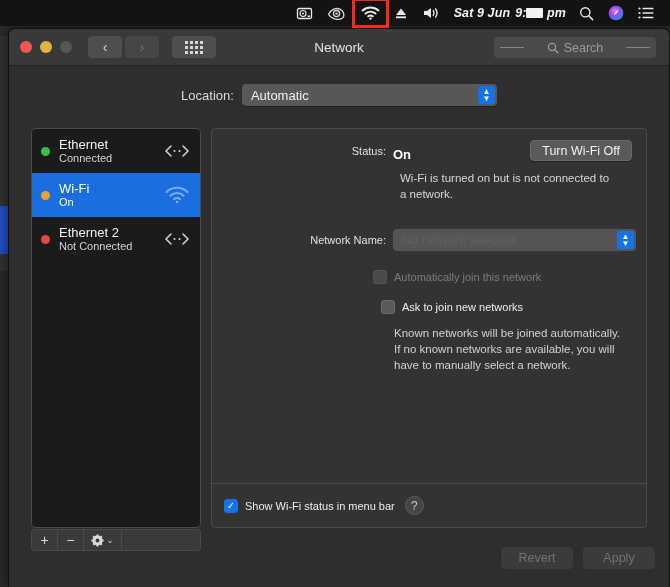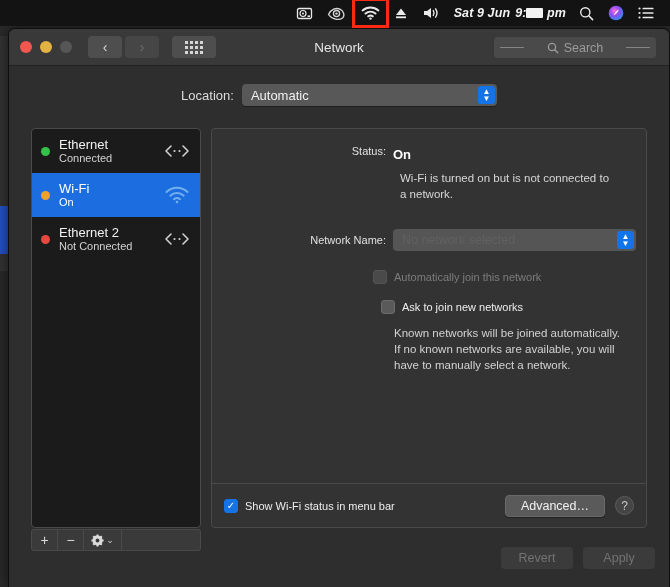--- a/index.html
+++ b/index.html
@@ -472,20 +472,21 @@
 
         <div id="mainpane">
 
           <div class="row" id="status-row">
             <div class="lbl-col">Status:</div>
             <div class="val-col"><span id="status-value">On</span></div>
           </div>
 
           <div id="status-desc">Wi-Fi is turned on but is not connected to a network.</div>
 
+          <div id="btn-toggle-wifi">Turn Wi-Fi Off</div>
 
           <div class="row" id="netname-row">
             <div class="lbl-col">Network Name:</div>
             <div class="val-col">
               <div id="netname-popup">
                 <div id="netname-placeholder">No network selected</div>
                 <span class="stepper">
                   <span>▲</span>
                     <span>▼</span>
                 </span>
@@ -503,21 +504,20 @@
             <span class="cblabel">Ask to join new networks</span>
           </div>
 
           <div id="known-desc">Known networks will be joined automatically. If no known networks are available, you will have to manually select a network.</div>
 
           <div id="bottom-bar">
             <div id="show-status-row">
               <span class="cbox checked">✓</span>
               <span class="cblabel">Show Wi-Fi status in menu bar</span>
             </div>
-            <div id="btn-advanced">Advanced…</div>
             <div id="btn-help">?</div>
           </div>
         </div>
       </div>
 
       <div id="footer">
         <div class="footbtn" id="btn-revert">Revert</div>
         <div class="footbtn" id="btn-apply">Apply</div>
       </div>
     </div>

